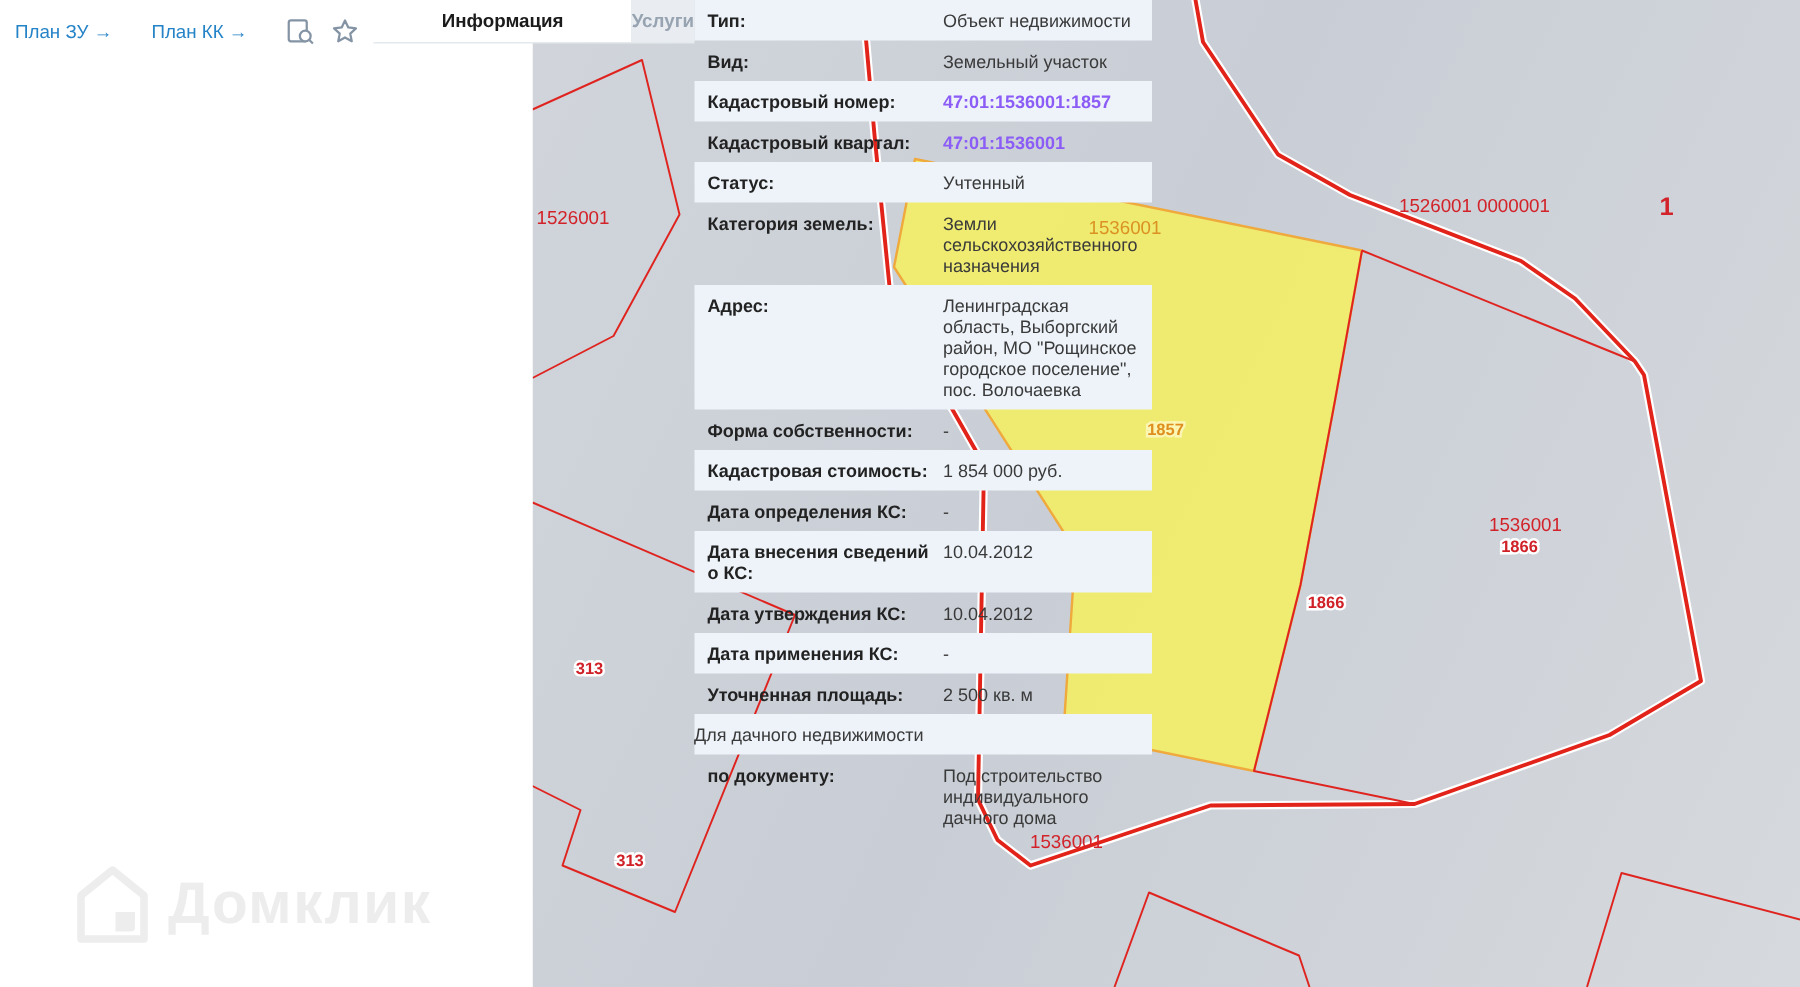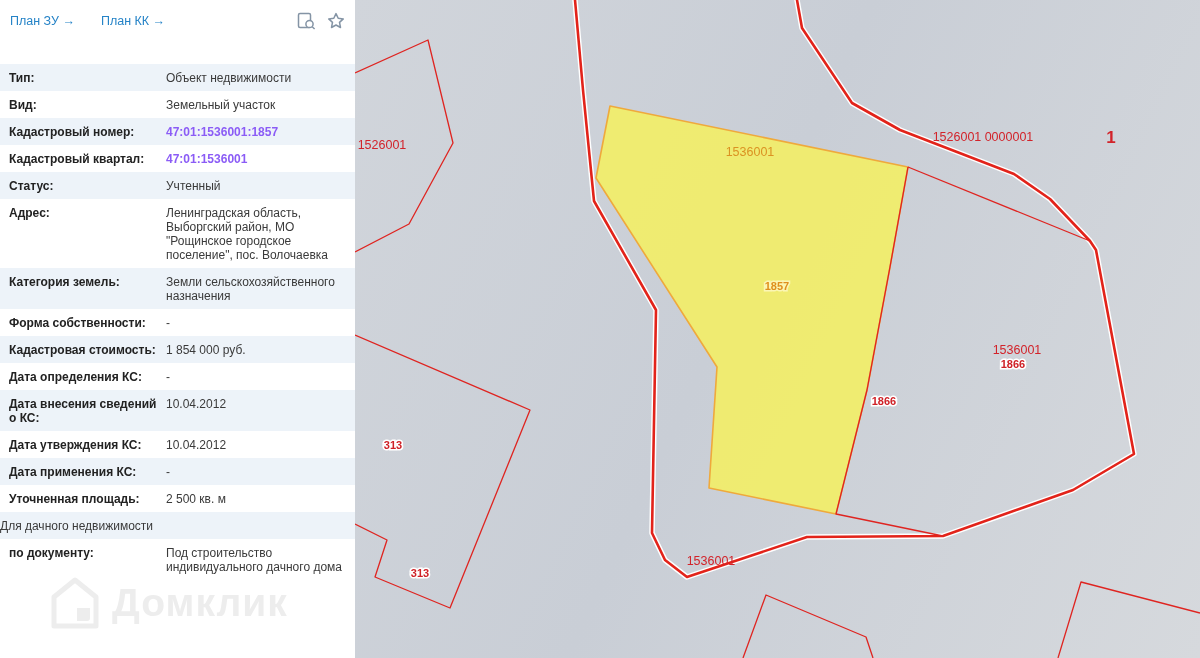--- a/index.html
+++ b/index.html
@@ -16,21 +16,21 @@
   .parcel-yellow{fill:rgba(242,238,104,0.92);stroke:#efa93c;stroke-width:1.6;stroke-linejoin:round;}
   .map text{font-family:"Liberation Sans",sans-serif;text-anchor:middle;}
   text.red{fill:#d2232a;font-size:12.5px;}
   text.red-halo{fill:#cf2127;font-size:11px;font-weight:bold;paint-order:stroke;stroke:#fff;stroke-width:3.2px;}
   text.orange{fill:#db9222;font-size:12.5px;}
   text.orange-halo{fill:#df8f1d;font-size:11px;font-weight:bold;paint-order:stroke;stroke:#fbf6b4;stroke-width:3.2px;}
   text.big{fill:#d2232a;font-size:17px;font-weight:bold;}
 
   
   .sidebar{position:absolute;left:0;top:0;width:355px;height:658px;background:#fff;
-           z-index:2;display:flex;flex-direction:column;gap:22px;}
+           z-index:2;display:flex;flex-direction:row;}
   .topbar{height:42px;display:flex;align-items:center;padding:0 10px;flex:0 0 auto;}
   .plan-link{color:#2583c7;font-size:12.5px;text-decoration:none;margin-right:26px;cursor:pointer;}
   .topbar-icons{margin-left:auto;display:flex;gap:11px;align-items:center;}
   .topbar-icons svg{cursor:pointer;}
   .tabs{display:flex;height:28px;flex:0 0 auto;border-bottom:1px solid #e4e9ee;}
   .tab{display:flex;align-items:center;justify-content:center;font-size:12.5px;cursor:pointer;}
   .tab.active{flex:0 0 172px;font-weight:bold;color:#1b1b1b;background:#fff;}
   .tab.inactive{flex:1;background:#e9edf2;color:#97a3b1;font-weight:bold;}
   .info-table{flex:1 1 auto;}
   .row{display:flex;font-size:12px;line-height:14px;}
@@ -81,20 +81,24 @@
         <rect x="1.5" y="1.5" width="12" height="14" rx="1.5"></rect>
         <circle cx="12.5" cy="12" r="3.6" fill="#fff"></circle>
         <line x1="15.2" y1="14.7" x2="17.6" y2="17"></line>
       </svg>
       <svg width="18" height="18" viewBox="0 0 18 18" fill="none" stroke="#8494a5" stroke-width="1.5" stroke-linejoin="round">
         <path d="M9 1.6 L11.2 6.3 L16.3 6.9 L12.5 10.4 L13.5 15.5 L9 13 L4.5 15.5 L5.5 10.4 L1.7 6.9 L6.8 6.3 Z"></path>
       </svg>
     </div>
   </div>
 
+  <div class="tabs">
+    <div class="tab active">Информация</div>
+    <div class="tab inactive">Услуги</div>
+  </div>
 
   <div class="info-table">
       <div class="row">
         <div class="lbl">Тип:</div>
         <div class="val">Объект недвижимости</div>
       </div>
       <div class="row">
         <div class="lbl">Вид:</div>
         <div class="val">Земельный участок</div>
       </div>
@@ -104,26 +108,26 @@
       </div>
       <div class="row">
         <div class="lbl">Кадастровый квартал:</div>
         <div class="val link">47:01:1536001</div>
       </div>
       <div class="row">
         <div class="lbl">Статус:</div>
         <div class="val">Учтенный</div>
       </div>
       <div class="row">
+        <div class="lbl">Категория земель:</div>
+        <div class="val">Земли сельскохозяйственного назначения</div>
+      </div>
+      <div class="row">
         <div class="lbl">Адрес:</div>
         <div class="val">Ленинградская область, Выборгский район, МО "Рощинское городское поселение", пос. Волочаевка</div>
-      </div>
-      <div class="row">
-        <div class="lbl">Категория земель:</div>
-        <div class="val">Земли сельскохозяйственного назначения</div>
       </div>
       <div class="row">
         <div class="lbl">Форма собственности:</div>
         <div class="val">-</div>
       </div>
       <div class="row">
         <div class="lbl">Кадастровая стоимость:</div>
         <div class="val">1 854 000 руб.</div>
       </div>
       <div class="row">

